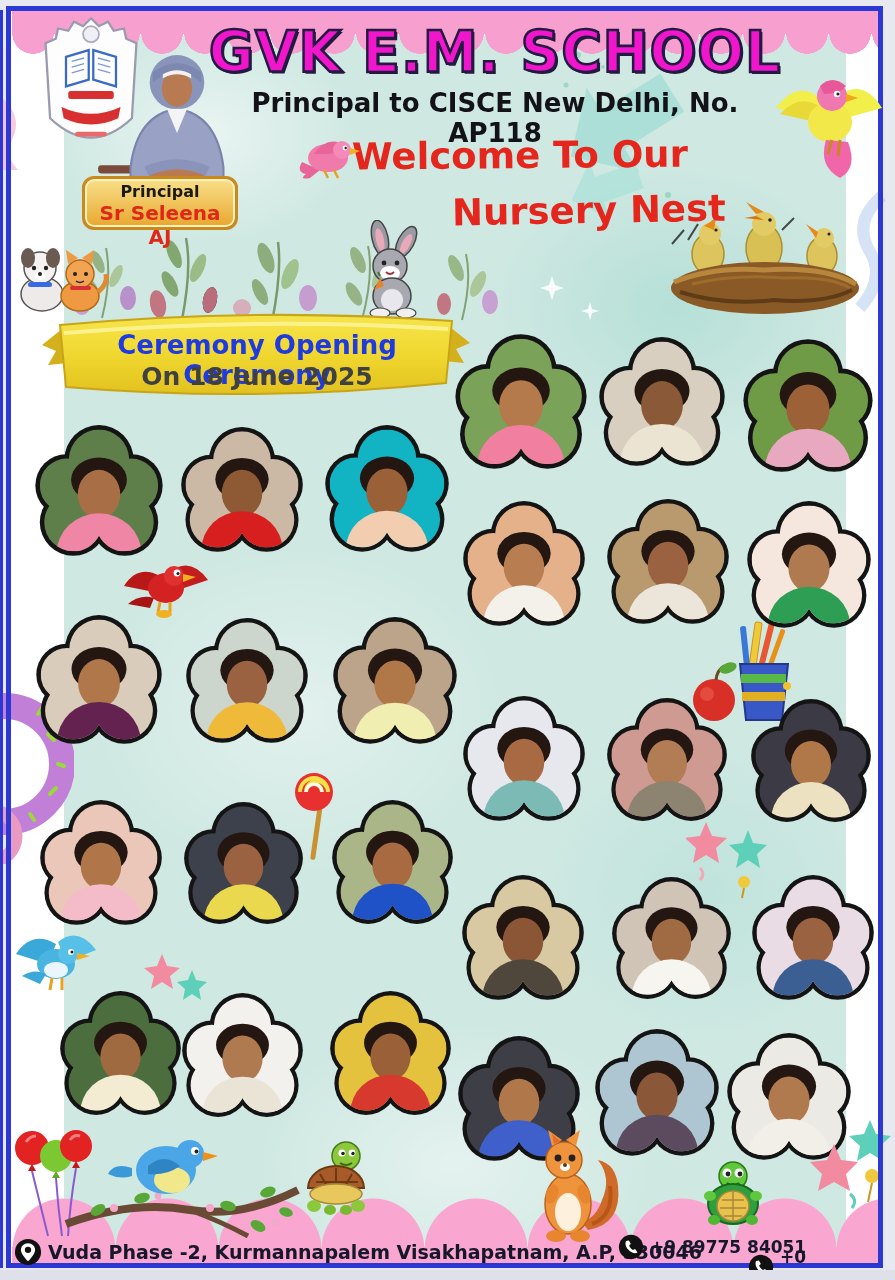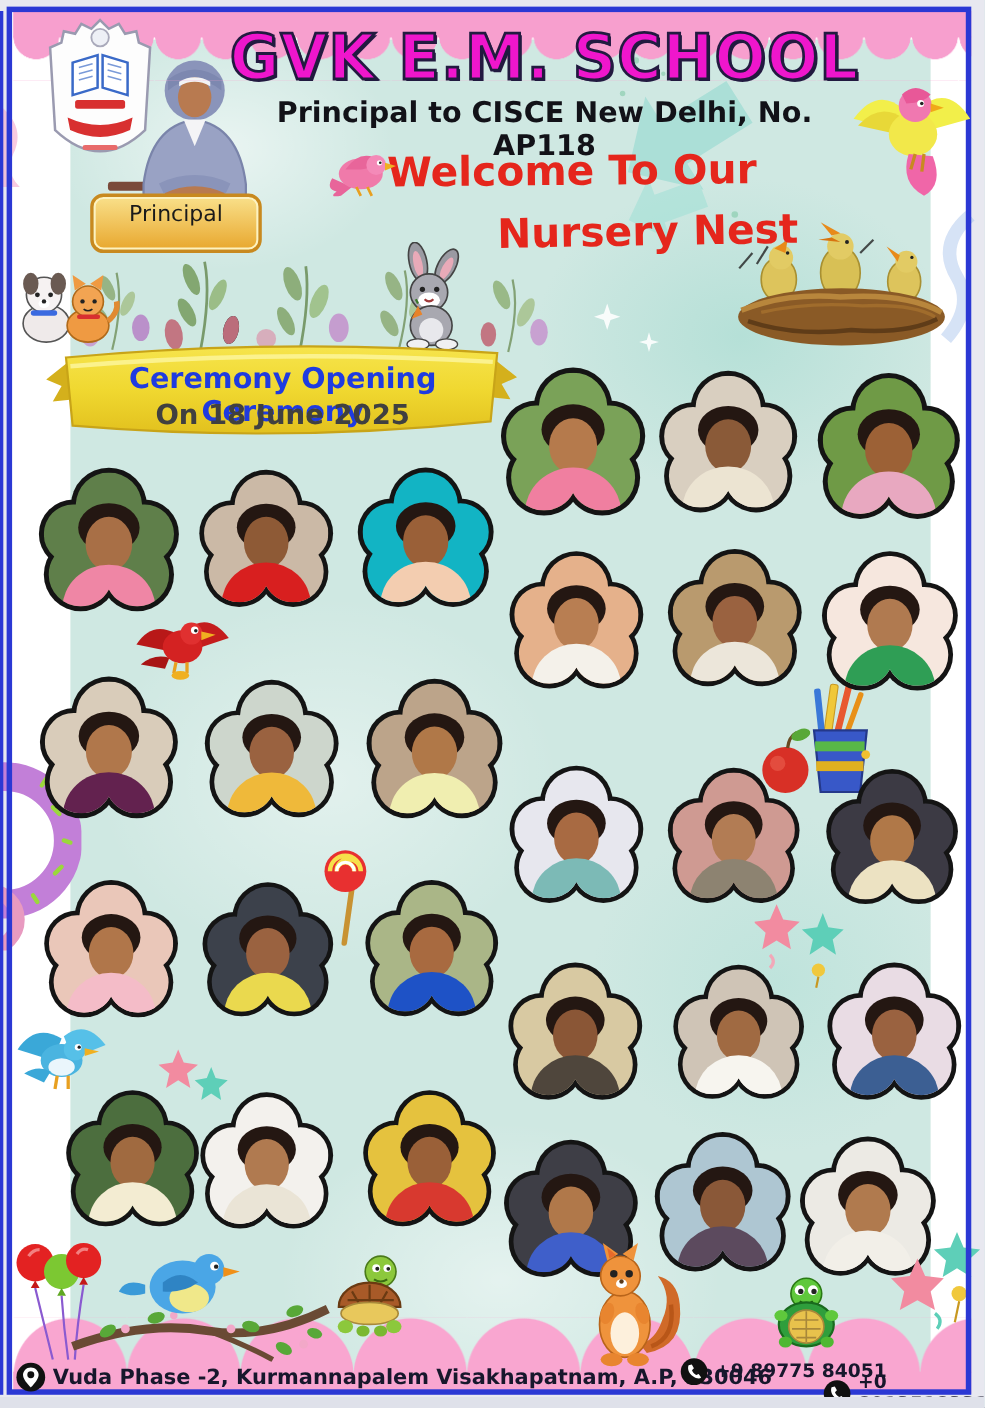--- a/index.html
+++ b/index.html
@@ -26,21 +26,21 @@
     background-size:103px 50px;background-repeat:repeat-x;}
   .title{left:195px;top:20px;width:600px;text-align:center;font-size:55px;font-weight:800;
     color:#ef16cc;-webkit-text-stroke:2.5px #221a40;letter-spacing:1px;z-index:5;
     text-shadow:2px 2px 0 #221a40;transform:scaleY(1.04);}
   .affil{left:205px;top:88px;width:580px;text-align:center;font-size:26px;font-weight:800;color:#121218;z-index:5;}
   .welcome1{left:352px;top:134px;font-size:37px;font-weight:700;color:#e5261c;z-index:5;transform:rotate(-.5deg);}
   .welcome2{left:452px;top:189px;font-size:37px;font-weight:700;color:#e5261c;z-index:5;transform:rotate(-1deg);}
   .plaque{left:82px;top:176px;width:156px;height:54px;border-radius:12px;z-index:5;
     background:linear-gradient(#f9e08a,#e8a72e);border:3px solid #c8891f;box-sizing:border-box;
     box-shadow:inset 0 0 0 2px #fdf2c0;text-align:center;}
-  .plaque .l1{font-size:20px;font-weight:400;color:#1a1a1a;margin-top:3px;}
+  .plaque .l1{font-size:16px;font-weight:700;color:#1a1a1a;margin-top:3px;}
   .plaque .l2{font-size:20px;font-weight:700;color:#e02818;}
   .banner-text1{left:62px;top:330px;width:390px;text-align:center;font-size:26px;font-weight:800;color:#1f3be0;z-index:5;}
   .banner-text2{left:62px;top:362px;width:390px;text-align:center;font-size:25px;font-weight:800;color:#404040;z-index:5;}
   .photo{position:absolute;z-index:3;}
   .deco{position:absolute;z-index:2;}
   .deco.hi{z-index:5;}
   .footer-item{position:absolute;z-index:7;display:flex;align-items:center;gap:6px;}
   .addr{left:14px;top:1238px;}
   .addr span{font-size:19px;font-weight:800;color:#17172c;}
   .ph1{left:618px;top:1234px;}
@@ -85,20 +85,21 @@
       <path d="M66,30 Q80,22 94,30 L94,26 Q80,18 66,26 Z" fill="#f2f2f4"></path>
       <path d="M80,60 C52,64 38,86 34,118 L34,148 Q80,160 126,148 L126,118 C122,86 108,64 80,60 Z" fill="#99a2c4" stroke="#7a84aa" stroke-width="2"></path>
       <polygon points="70,60 80,84 90,60" fill="#f4f4f6"></polygon>
       <ellipse cx="80" cy="126" rx="27" ry="11" fill="#b87a50"></ellipse>
       <path d="M50,122 Q80,108 110,122" stroke="#8a94ba" stroke-width="10" fill="none"></path>
     </svg>
   </div>
 
   <div class="abs plaque" style="z-index:5">
     <div class="l1">Principal</div>
+    <div class="l2">Sr Seleena AJ</div>
   </div>
 
   <div class="abs deco" style="left:548px;top:45px;width:160px;height:200px;opacity:.55">
     <svg viewBox="0 0 160 200" width="100%" height="100%">
       <g transform="rotate(-32 80 90)" fill="#8fd8cf">
         <path d="M20,78 L70,28 L70,55 L140,55 L140,100 L70,100 L70,128 Z"></path>
       </g>
       <g transform="rotate(-20 80 170) translate(20,90) scale(.6)" fill="#9fe0d6">
         <path d="M20,78 L70,28 L70,55 L140,55 L140,100 L70,100 L70,128 Z"></path>
       </g>

